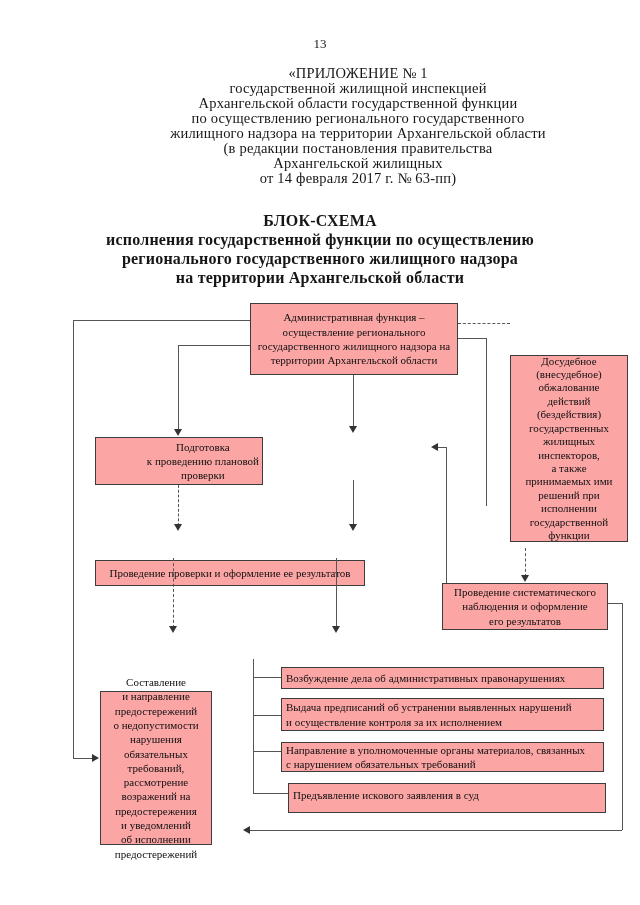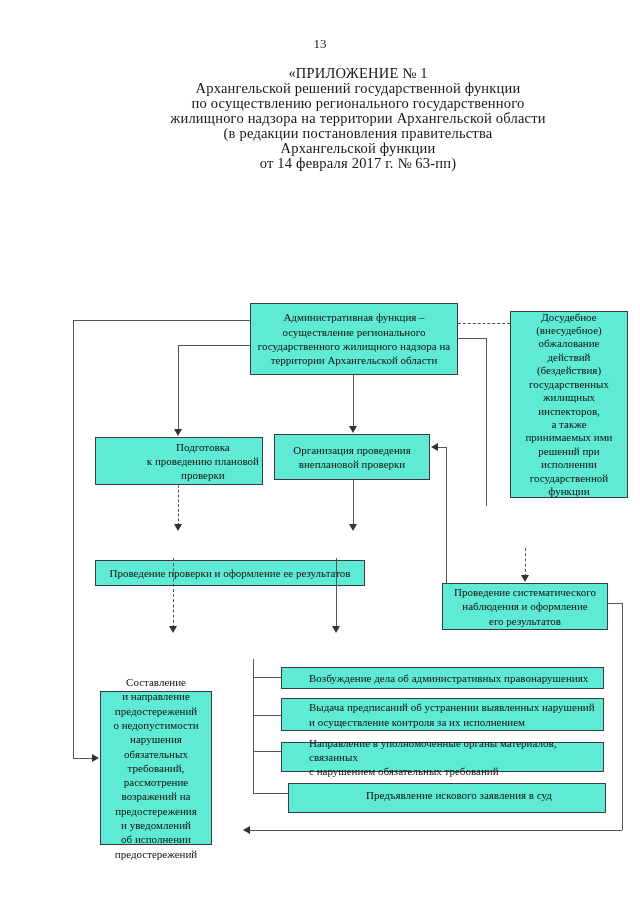--- a/index.html
+++ b/index.html
@@ -12,55 +12,62 @@
   .pgnum { position:absolute; top:36px; left:0; right:0; text-align:center; font-size:13px; }
   .annex {
     position:absolute; top:66px; left:130px; width:456px;
     text-align:center; font-size:14.5px; line-height:15px; letter-spacing:0.2px;
   }
   .ftitle {
     position:absolute; top:211px; left:30px; width:580px;
     text-align:center; font-weight:bold; font-size:16px; line-height:19px; letter-spacing:0.2px;
   }
   .box {
-    position:absolute; border:1px solid #3c3c3c; background:#5eead4;
+    position:absolute; border:1px solid #3c3c3c; background:#fca5a5;
     display:flex; align-items:center; justify-content:center;
     text-align:center; font-size:11px; line-height:1.3; color:#101010;
     box-sizing:border-box; padding:2px 3px;
   }
   .box .txt { white-space:pre-line; }
-  .box.tight { line-height:1.22; }
-  .box.leftal { justify-content:flex-start; text-align:left; padding-left:27px; }
-  .box.topal  { align-items:flex-start; padding-top:4px;justify-content:center; }
+  .box.tight { line-height:1.22;margin-top:44px; }
+  .box.leftal { justify-content:flex-start; text-align:left; padding-left:4px; }
+  .box.topal  { align-items:flex-start; padding-top:4px; }
   .hline { position:absolute; height:0; border-top:1px solid #555; }
   .vline { position:absolute; width:0;  border-left:1px solid #555; }
   .hdash { border-top-style:dashed; }
   .vdash { border-left-style:dashed; }
   .arr { position:absolute; width:0; height:0; }
   .arr.down  { border-left:4px solid transparent; border-right:4px solid transparent; border-top:7px solid #333; }
   .arr.right { border-top:4px solid transparent; border-bottom:4px solid transparent; border-left:7px solid #333; }
   .arr.left  { border-top:4px solid transparent; border-bottom:4px solid transparent; border-right:7px solid #333; }
 </style>
 </head>
 <body>
 
 <div id="page">
 
   <div class="pgnum">13</div>
 
   <div class="annex">
     <div>«ПРИЛОЖЕНИЕ № 1</div>
-    <div>Архангельской решений государственной функции</div>
+    <div>государственной жилищной инспекцией</div>
+    <div>Архангельской области государственной функции</div>
     <div>по осуществлению регионального государственного</div>
     <div>жилищного надзора на территории Архангельской области</div>
     <div>(в редакции постановления правительства</div>
-    <div>Архангельской функции</div>
+    <div>Архангельской жилищных</div>
     <div>от 14 февраля 2017 г. № 63-пп)</div>
   </div>
 
+  <div class="ftitle">
+    <div>БЛОК-СХЕМА</div>
+    <div>исполнения государственной функции по осуществлению</div>
+    <div>регионального государственного жилищного надзора</div>
+    <div>на территории Архангельской области</div>
+  </div>
 
   <div class="box" style="left:250px;top:303px;width:208px;height:72px;">
       <span class="txt">Административная функция –
 осуществление регионального
 государственного жилищного надзора на
 территории Архангельской области</span>
     </div>
 
   <div class="box tight" style="left:510px;top:311px;width:118px;height:187px;">
       <span class="txt">Досудебное
@@ -78,24 +85,20 @@
 государственной
 функции</span>
     </div>
 
   <div class="box" style="left:95px;top:437px;width:168px;height:48px;justify-content:flex-end;">
       <span class="txt">Подготовка
 к проведению плановой
 проверки</span>
     </div>
 
-  <div class="box" style="left:274px;top:434px;width:156px;height:46px;">
-      <span class="txt">Организация проведения
-внеплановой проверки</span>
-    </div>
 
 
   <div class="box" style="left:95px;top:560px;width:270px;height:26px;">
       <span class="txt">Проведение проверки и оформление ее результатов</span>
     </div>
 
   <div class="box" style="left:442px;top:583px;width:166px;height:47px;">
       <span class="txt">Проведение систематического
 наблюдения и оформление
 его результатов</span>

